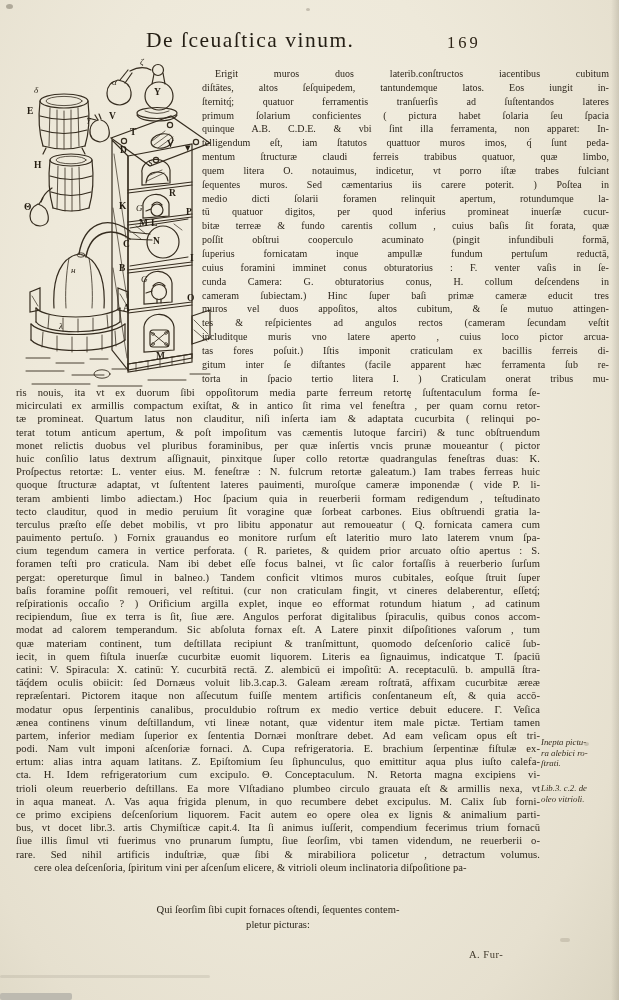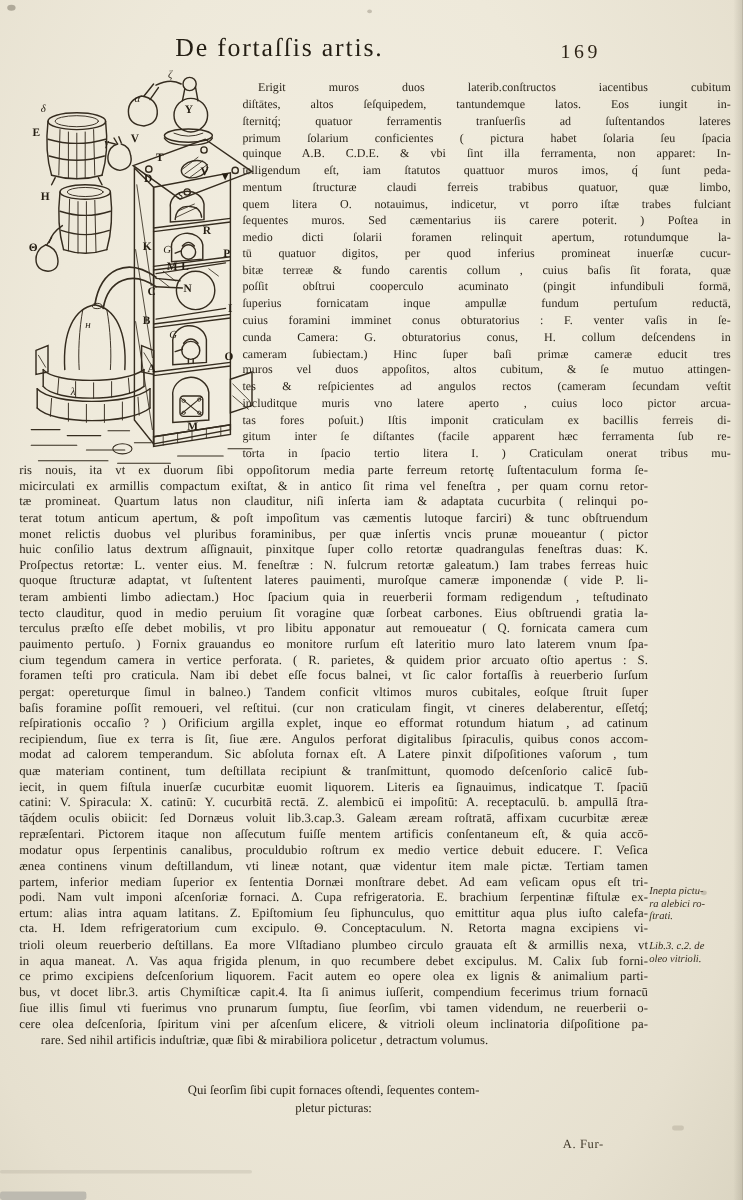--- a/index.html
+++ b/index.html
@@ -2,21 +2,21 @@
 <html><head>
 <meta charset="utf-8">
 <style>
   html,body{margin:0;padding:0;background:#8a8678;}
   .page{position:relative;width:619px;height:1000px;overflow:hidden;
     background:radial-gradient(ellipse at 45% 38%, #f3efe3 0%, #eee9da 50%, #e6e0cf 82%, #dbd5c2 100%);
     font-family:"Liberation Serif", serif;color:#2a241a;}
   .page::after{content:"";position:absolute;right:0;top:0;width:8px;height:100%;
     background:linear-gradient(to left, rgba(90,85,70,.18), rgba(90,85,70,0));pointer-events:none;}
   .title{position:absolute;left:146px;top:28px;font-size:21.5px;letter-spacing:1.5px;color:#241e14;}
-  .pageno{position:absolute;left:467px;top:33px;font-size:16.5px;letter-spacing:3px;color:#2e2417;}
+  .pageno{position:absolute;left:447px;top:33px;font-size:16.5px;letter-spacing:3px;color:#2e2417;}
   .wrapcol{position:absolute;left:202px;top:67px;width:407px;font-size:10px;}
   .wrapcol .line{height:13.85px;line-height:13.85px;}
   .wrapcol .line:first-child{padding-left:13px;}
   .bodycol{position:absolute;left:16px;top:386px;width:524px;font-size:10.6px;}
   .bodycol .line{height:13.2px;line-height:13.2px;}
   .bodycol .line:last-child{text-align:left;text-align-last:left;padding-left:18px;}
   .line{white-space:normal;text-align:justify;text-align-last:justify;overflow:visible;
     letter-spacing:.05px;color:#2b241a;}
   .closing{position:absolute;left:16px;top:903px;width:524px;text-align:center;font-size:10.6px;}
   .closing .cline{line-height:14.5px;text-align:center;text-align-last:center;height:14.5px;font-family:Liberation Serif, serif;}
@@ -35,21 +35,21 @@
   .sp3{left:584px;top:742px;width:5px;height:4px;background:rgba(70,60,45,.2);}
   .sp4{left:560px;top:938px;width:10px;height:4px;background:rgba(100,90,70,.18);border-radius:2px;}
   .bstrip{position:absolute;left:0;top:993px;width:72px;height:7px;background:#bdbab0;border-radius:2px;}
   .bstrip2{position:absolute;left:0;top:975px;width:210px;height:3px;background:rgba(120,115,100,.15);border-radius:2px;}
 </style>
 </head>
 <body>
 
 <div class="page">
 
-  <div class="title">De fortaſſis artis.</div>
+  <div class="title">De ſceuaſtica vinum.</div>
   <div class="pageno">169</div>
 
   <div class="woodcut">
     <svg width="192" height="332" viewBox="0 0 192 332">
       <g stroke="#352c1f" stroke-width="1.2" fill="none" stroke-linecap="round">
 
         <g>
           <ellipse cx="40" cy="43" rx="24" ry="7"></ellipse>
           <ellipse cx="40" cy="43" rx="18" ry="4.6" stroke-width=".8"></ellipse>
           <path d="M16,43 C14,61 15,75 19,88"></path>
@@ -284,22 +284,22 @@
       <div class="line">ænea continens vinum deſtillandum, vti lineæ notant, quæ videntur item male pictæ.  Tertiam tamen</div>
       <div class="line">partem, inferior mediam ſuperior ex ſententia Dornæi monſtrare debet. Ad eam veſicam opus eſt tri-</div>
       <div class="line">podi. Nam vult imponi aſcenſoriæ fornaci. Δ. Cupa refrigeratoria. Ε. brachium ſerpentinæ fiſtulæ ex-</div>
       <div class="line">ertum: alias intra aquam latitans. Ζ. Epiſtomium ſeu ſiphunculus, quo emittitur aqua plus iuſto calefa-</div>
       <div class="line">cta. Η. Idem refrigeratorium cum excipulo.  Θ.  Conceptaculum.  Ν.  Retorta magna excipiens vi-</div>
       <div class="line">trioli oleum reuerberio deſtillans. Ea more Vlſtadiano plumbeo circulo grauata eſt &amp; armillis nexa, vt</div>
       <div class="line">in aqua maneat.  Λ.  Vas aqua frigida plenum, in quo recumbere debet excipulus.  Μ.  Calix ſub forni-</div>
       <div class="line">ce primo excipiens deſcenſorium liquorem.  Facit autem eo opere olea ex lignis &amp; animalium parti-</div>
       <div class="line">bus, vt docet libr.3. artis Chymiſticæ capit.4.  Ita ſi animus iuſſerit, compendium fecerimus trium fornacū</div>
       <div class="line">ſiue illis ſimul vti fuerimus vno prunarum ſumptu, ſiue ſeorſim, vbi tamen videndum, ne reuerberii o-</div>
+      <div class="line">rare.   Sed nihil artificis induſtriæ, quæ ſibi &amp; mirabiliora policetur , detractum volumus.</div>
       <div class="line">cere olea deſcenſoria, ſpiritum vini per aſcenſum elicere, &amp; vitrioli oleum inclinatoria diſpoſitione pa-</div>
-      <div class="line">rare.   Sed nihil artificis induſtriæ, quæ ſibi &amp; mirabiliora policetur , detractum volumus.</div>
     </div>
 
   <div class="closing">
     <div class="cline">Qui ſeorſim ſibi cupit fornaces oſtendi, ſequentes contem-</div>
     <div class="cline">pletur picturas:</div>
   </div>
 
   <div class="marginnote note1">
     <div>Inepta pictu-</div>
     <div>ra alebici ro-</div>

